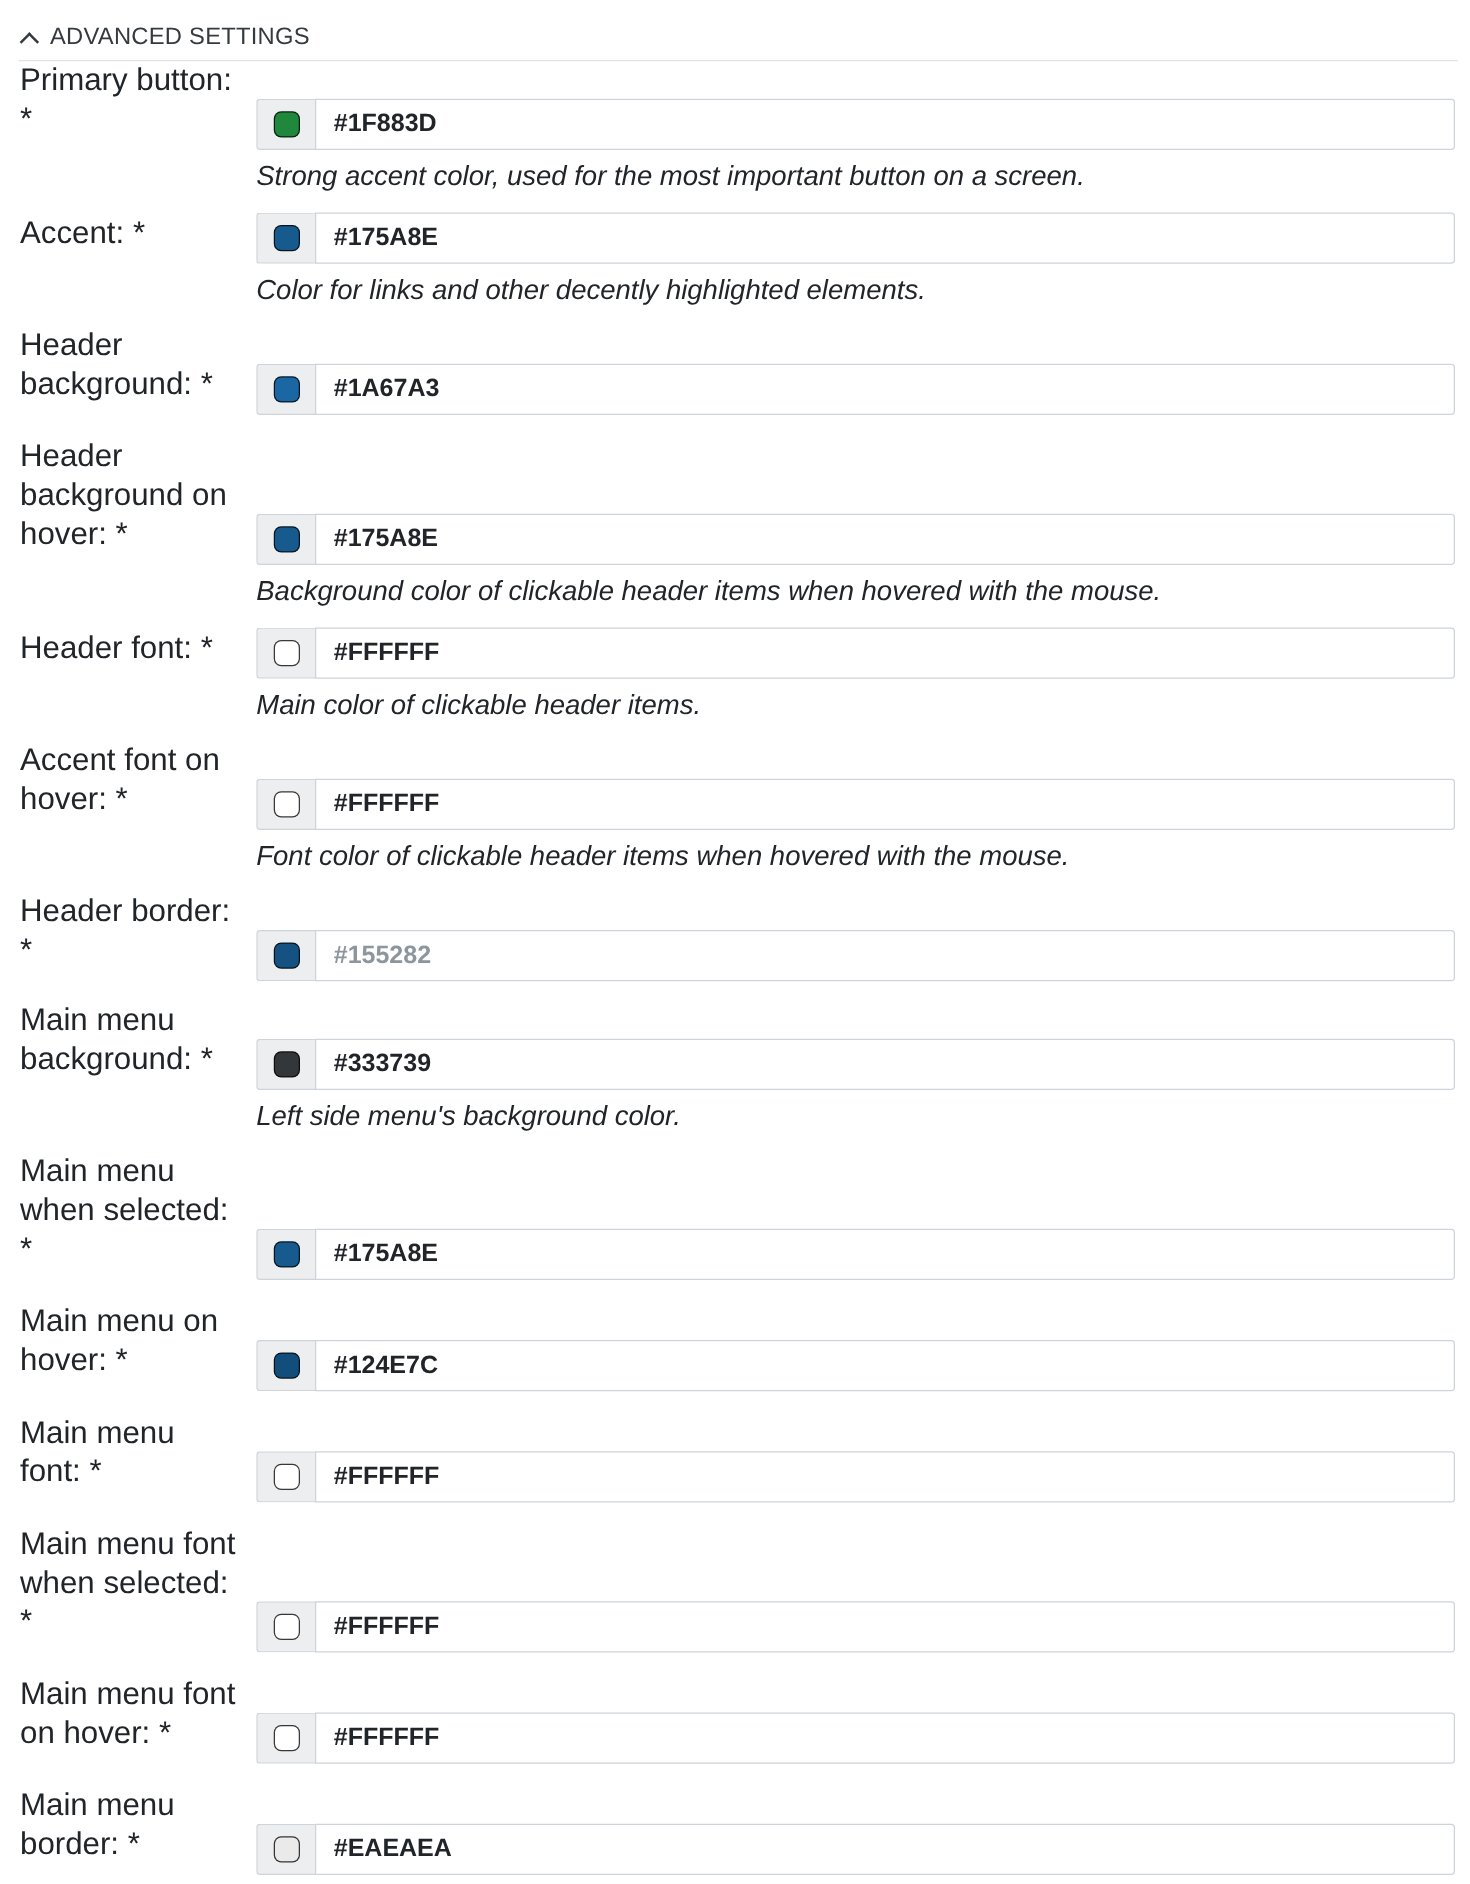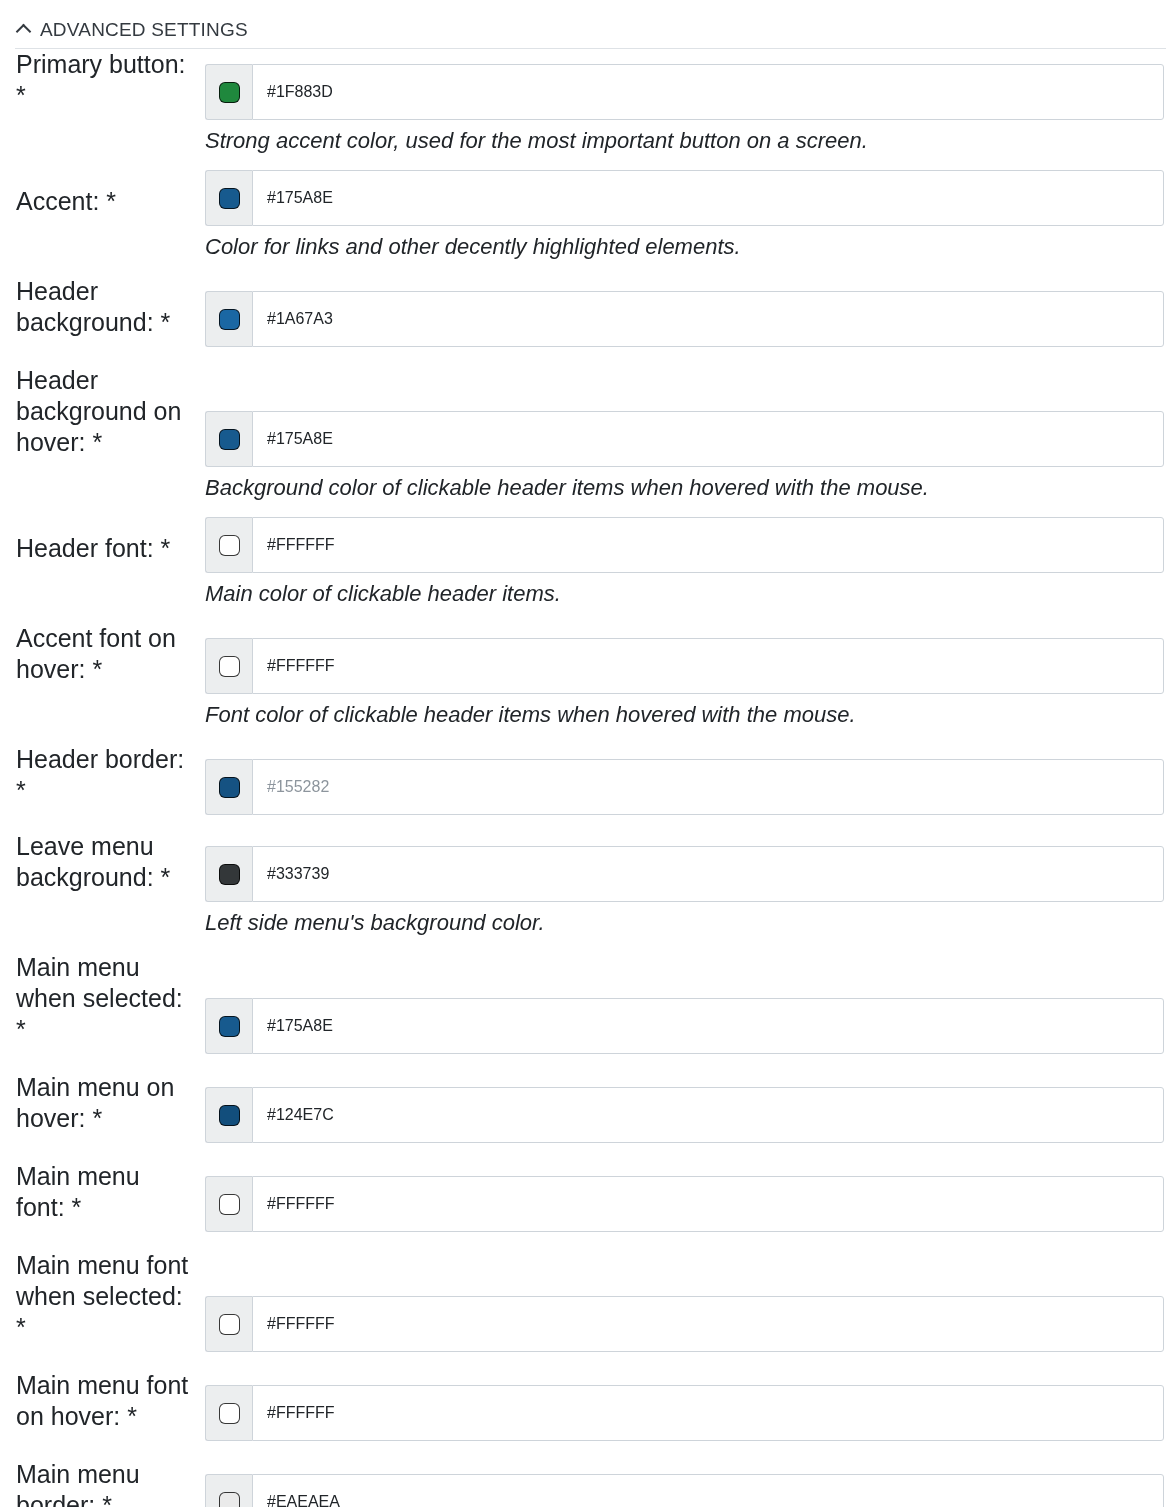--- a/index.html
+++ b/index.html
@@ -14,21 +14,21 @@
     color: #212529;
     -webkit-font-smoothing: antialiased;
   }
 
   .page { width: 1176px; position: relative; }
 
   
   .section-header {
     padding: 20px 0 9px 16px;
     display: flex;
-    align-items: flex-start;
+    align-items: flex-end;
     gap: 7px;
   }
   .chevron-up {
     display: inline-block;
     width: 17px; height: 17px;
     position: relative;
     flex: 0 0 auto;
   }
   .chevron-up::before {
     content: "";
@@ -96,29 +96,30 @@
     width: 21px;
     height: 21px;
     border-radius: 6px;
     border: 1.4px solid rgba(0,0,0,.78);
     display: block;
   }
 
   .color-input {
     flex: 1 1 auto;
     min-width: 0;
-    height: 56px;
+    height: 41px;
     border: 1px solid #ced4da;
     border-radius: 0 3px 3px 0;
     background: #fff;
     font-family: "Liberation Sans", sans-serif;
-    font-size: 16px;
+    font-size: 20px;
     color: #212529;
     padding: 0 14px;
     outline: none;
+    font-weight: bold;
   }
   .color-input::placeholder { color: #8d959d; opacity: 1; }
 
   .help-text {
     padding-left: 205px;
     padding-right: 14px;
     font-size: 22px;
     font-style: italic;
     line-height: 26px;
     color: #212529;
@@ -238,21 +239,21 @@
             <div class="swatch-btn">
               <span class="swatch-chip" style="background: rgb(21, 82, 130);"></span>
             </div>
             <input type="text" class="color-input" placeholder="#155282" style="">
           </div>
         </div>
         <div class="gap-md"></div>
       </div>
       <div>
         <div class="field-row">
-          <div class="field-label">Leave menu background: *</div>
+          <div class="field-label">Main menu background: *</div>
           <div class="field-control">
             <div class="swatch-btn">
               <span class="swatch-chip" style="background: rgb(51, 55, 57);"></span>
             </div>
             <input type="text" class="color-input" placeholder="" value="#333739" style="">
           </div>
         </div>
         <div class="help-text">Left side menu's background color.</div>
         <div class="gap-md"></div>
       </div>

